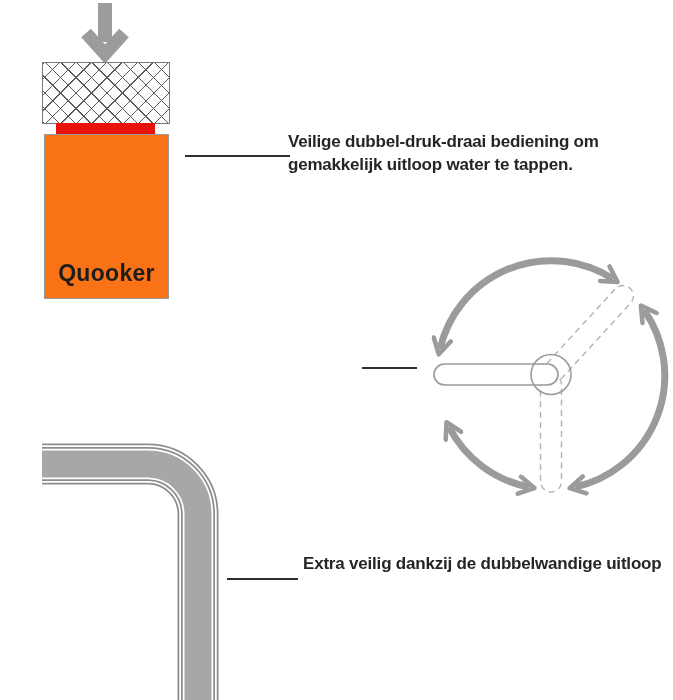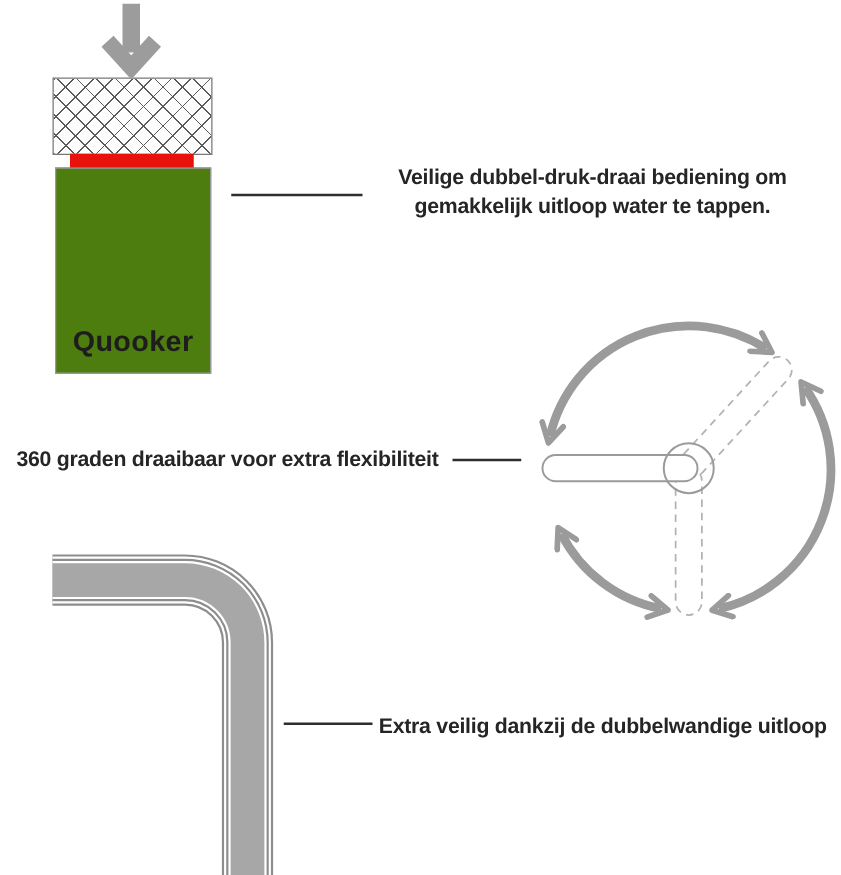--- a/index.html
+++ b/index.html
@@ -6,33 +6,33 @@
   #canvas{
     position:relative;width:673px;height:700px;background:#ffffff;
     font-family:"Liberation Sans",sans-serif;overflow:hidden;
   }
   .abs{position:absolute;}
   .feature-text{
     color:#252525;font-weight:bold;font-size:17px;line-height:23px;
     letter-spacing:-0.2px;
   }
   .feature-text .line{white-space:nowrap;}
-  .center{text-align:center;}
+  .center{}
   .connector{height:2px;background:#2e2e2e;}
   
   .knob{
     left:42px;top:62px;width:126px;height:60px;
     border:1px solid #787878;background-color:#fdfdfd;
     background-image:
       repeating-linear-gradient(45deg,#5a5a5a 0,#5a5a5a 1px,transparent 1px,transparent 11px),
       repeating-linear-gradient(135deg,#5a5a5a 0,#5a5a5a 1px,transparent 1px,transparent 11px);
   }
   .red-band{left:56px;top:122.5px;width:99px;height:12px;background:#e8120c;}
   .tap-body{
-    left:44px;top:134px;width:123px;height:163px;background:#4d7c0f;
+    left:44px;top:134px;width:123px;height:163px;background:#f97316;
     border:1px solid #9a9a9a;display:flex;align-items:flex-end;justify-content:center;
   }
   .quooker-logo{
     font-size:23px;font-weight:600;color:#1d1d1d;letter-spacing:0.3px;
     margin-bottom:11px;
   }
 </style>
 </head>
 <body>
 
@@ -50,21 +50,20 @@
   </div>
 
   <div class="abs connector" style="left:185px;top:155px;width:105px"></div>
 
   <div class="abs feature-text center" style="left:288px;top:130px;width:372px">
     <div class="line">Veilige dubbel-druk-draai bediening om</div>
     <div class="line">gemakkelijk uitloop water te tappen.</div>
   </div>
 
   <div class="abs feature-text center" style="left:0px;top:356px;width:364px">
-    <div class="line">360 graden draaibaar voor extra flexibiliteit</div>
   </div>
 
   <div class="abs connector" style="left:362px;top:367px;width:55px"></div>
 
   <svg class="abs" style="left:423px;top:246px" width="250" height="254" viewBox="423 246 250 254">
     <defs>
       <marker id="arrowhead" viewBox="0 0 10 10" refX="6" refY="5" markerWidth="3.1" markerHeight="3.1" orient="auto-start-reverse" markerUnits="strokeWidth">
         <path d="M1.5,1 L8.5,5 L1.5,9" fill="none" stroke="#9b9b9b" stroke-width="2.1" stroke-linecap="round" stroke-linejoin="round"></path>
       </marker>
     </defs>
@@ -85,17 +84,17 @@
       <path d="M 42,464 H 148 A 50 50 0 0 1 198,514 V 702" stroke="#8d8d8d" stroke-width="41"></path>
       <path d="M 42,464 H 148 A 50 50 0 0 1 198,514 V 702" stroke="#ffffff" stroke-width="37.5"></path>
       <path d="M 42,464 H 148 A 50 50 0 0 1 198,514 V 702" stroke="#8d8d8d" stroke-width="34"></path>
       <path d="M 42,464 H 148 A 50 50 0 0 1 198,514 V 702" stroke="#ffffff" stroke-width="30.5"></path>
       <path d="M 42,464 H 148 A 50 50 0 0 1 198,514 V 702" stroke="#a7a7a7" stroke-width="27"></path>
     </g>
   </svg>
 
   <div class="abs connector" style="left:227px;top:578px;width:71px"></div>
 
-  <div class="abs feature-text" style="left:303px;top:569px;width:370px">
+  <div class="abs feature-text" style="left:303px;top:552px;width:370px">
     <div class="line">Extra veilig dankzij de dubbelwandige uitloop</div>
   </div>
 
 </div>
 
 </body></html>

